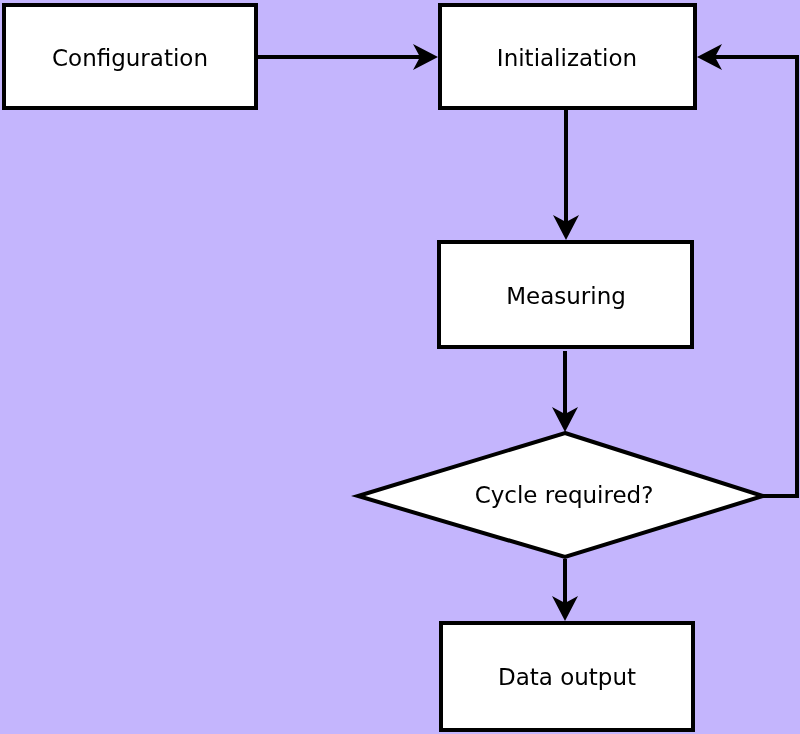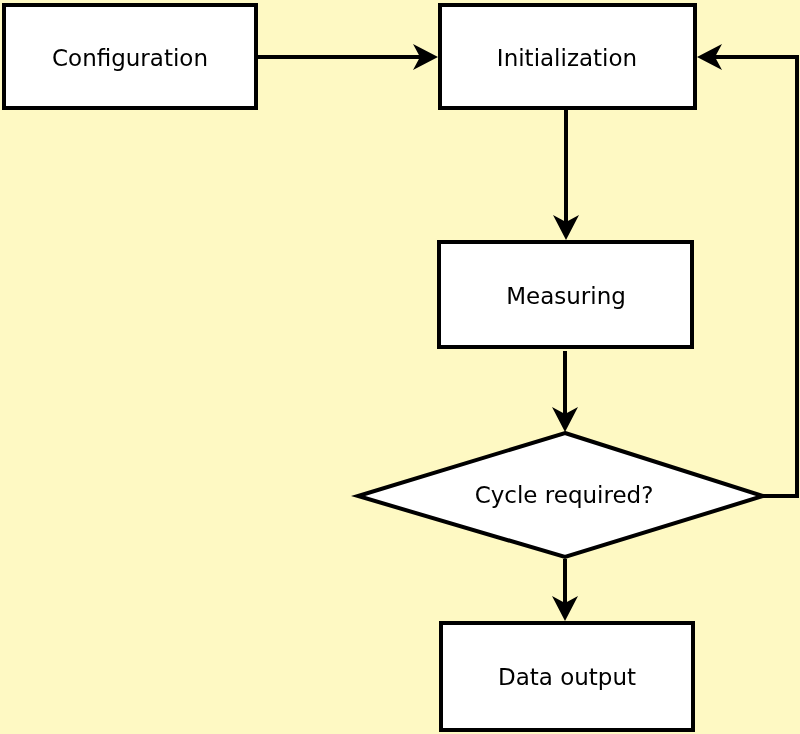--- a/index.html
+++ b/index.html
@@ -4,21 +4,21 @@
 <style>
   html, body {
     margin: 0;
     padding: 0;
     background: #ffffff;
   }
   #canvas {
     position: relative;
     width: 800px;
     height: 734px;
-    background: #fef9c3;
+    background: #c4b5fd;
     overflow: hidden;
   }
   svg {
     display: block;
   }
   .node-shape {
     fill: #ffffff;
     stroke: #000000;
     stroke-width: 4;
   }

